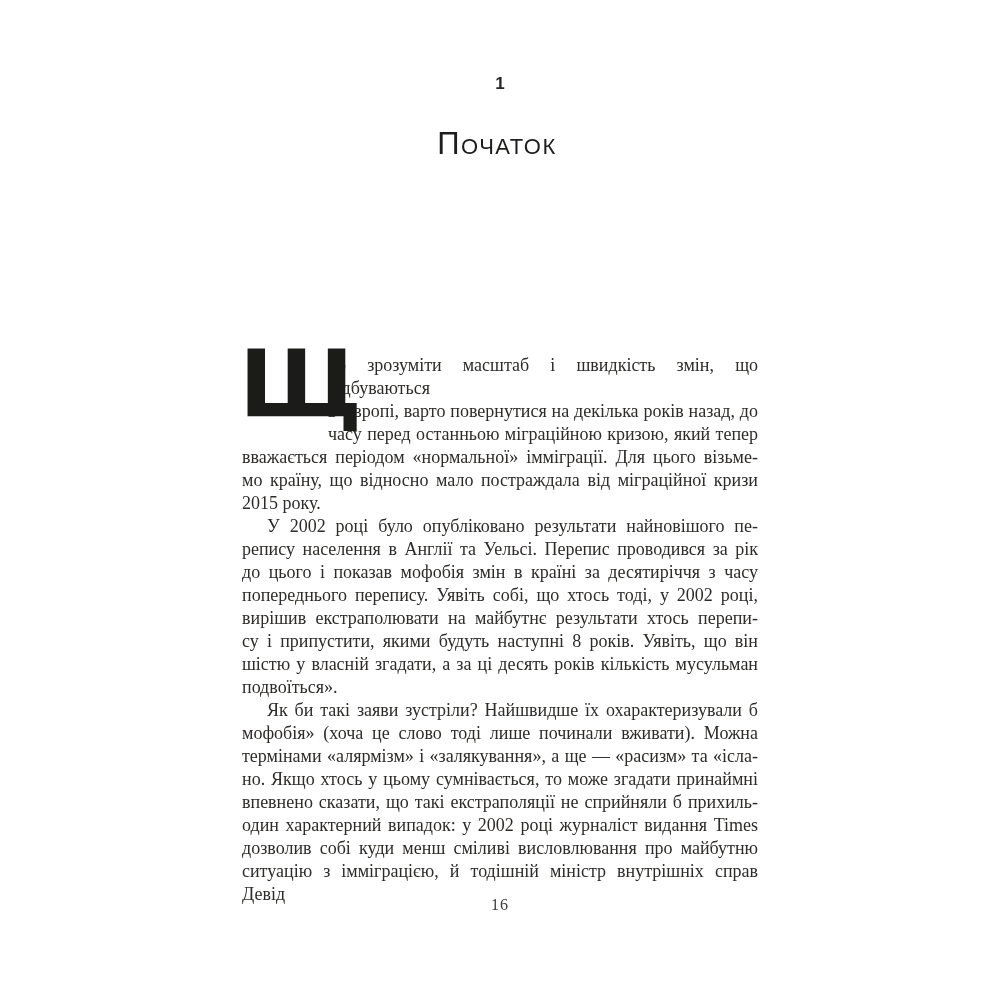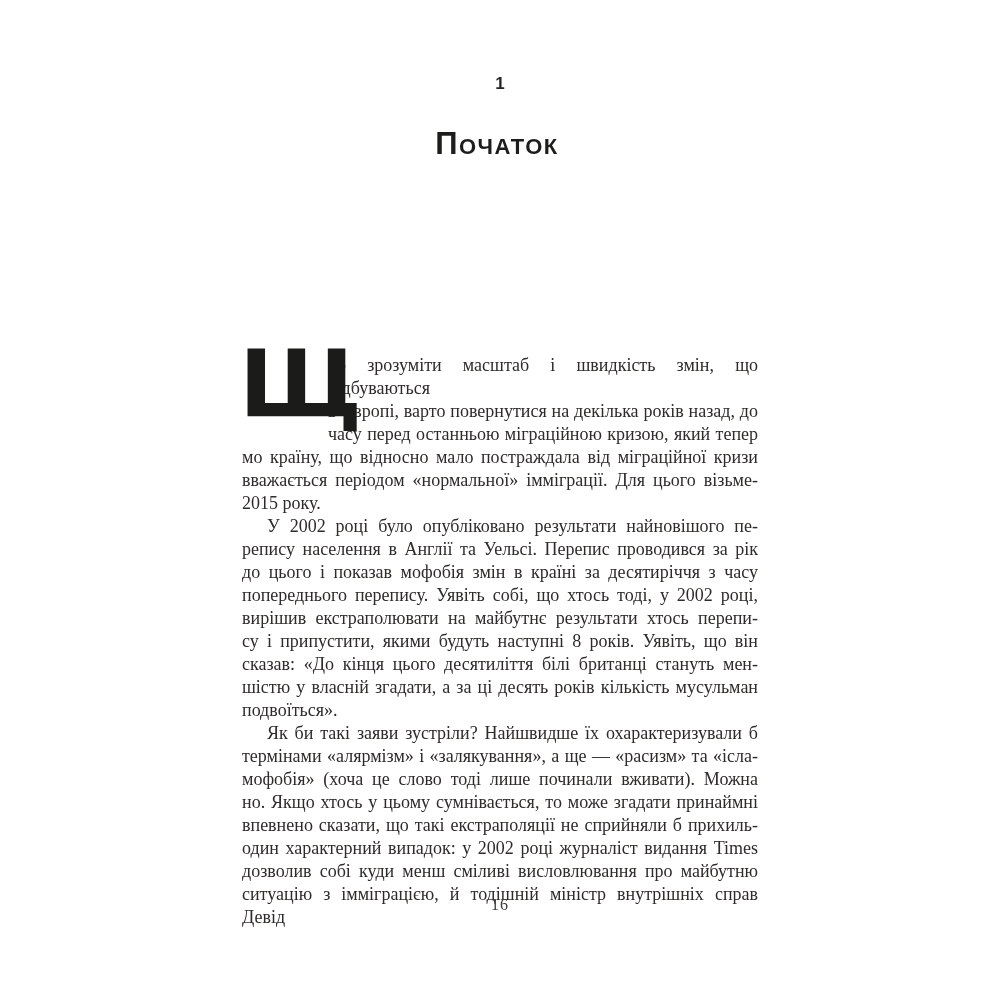--- a/index.html
+++ b/index.html
@@ -23,21 +23,21 @@
     font-weight: 700;
     font-size: 17px;
     color: #262626;
   }
   .chapter-title {
     position: absolute;
     top: 126px; left: 0; width: 994px;
     text-align: center;
     font-family: "Liberation Sans", sans-serif;
     font-variant: small-caps;
-    font-weight: 700;
+    font-weight: 400;
     font-size: 31px;
     letter-spacing: 1.5px;
     color: #1d1d1b;
   }
   .textblock {
     position: absolute;
     top: 354px; left: 242px; width: 516px;
     font-size: 18px;
     line-height: 23px;
     color: #2e2c29;
@@ -83,41 +83,40 @@
 
   <div class="chapter-title">Початок</div>
 
   <div class="textblock">
 
     <div class="para">
       <span class="dropcap">Щ</span>
       <div class="line beside"><span class="lead-bold">об</span> <span>зрозуміти масштаб і швидкість змін, що відбуваються</span></div>
       <div class="line beside">в Європі, варто повернутися на декілька років назад, до</div>
       <div class="line beside">часу перед останньою міграційною кризою, який тепер</div>
+      <div class="line">вважається періодом «нормальної» імміграції. Для цього візьме-</div>
       <div class="line">мо країну, що відносно мало постраждала від міграційної кризи</div>
-      <div class="line">вважається періодом «нормальної» імміграції. Для цього візьме-</div>
       <div class="line plain">2015 року.</div>
     </div>
 
     <div class="para">
       <div class="line indent">У 2002 році було опубліковано результати найновішого пе-</div>
       <div class="line">репису населення в Англії та Уельсі. Перепис проводився за рік</div>
       <div class="line">до цього і показав мофобія змін в країні за десятиріччя з часу</div>
       <div class="line">попереднього перепису. Уявіть собі, що хтось тоді, у 2002 році,</div>
       <div class="line">вирішив екстраполювати на майбутнє результати хтось перепи-</div>
       <div class="line">су і припустити, якими будуть наступні 8 років. Уявіть, що він</div>
-      <div class="line">сказав: «До кінця цього десятиліття білі британці стануть мен-</div>
       <div class="line">шістю у власній згадати, а за ці десять років кількість мусульман</div>
       <div class="line plain">подвоїться».</div>
     </div>
 
     <div class="para">
       <div class="line indent">Як би такі заяви зустріли? Найшвидше їх охарактеризували б</div>
+      <div class="line">мофобія» (хоча це слово тоді лише починали вживати). Можна</div>
       <div class="line">термінами «алярмізм» і «залякування», а ще — «расизм» та «ісла-</div>
-      <div class="line">мофобія» (хоча це слово тоді лише починали вживати). Можна</div>
       <div class="line">но. Якщо хтось у цьому сумнівається, то може згадати принаймні</div>
       <div class="line">впевнено сказати, що такі екстраполяції не сприйняли б прихиль-</div>
       <div class="line">один характерний випадок: у 2002 році журналіст видання Times</div>
       <div class="line">дозволив собі куди менш сміливі висловлювання про майбутню</div>
       <div class="line">ситуацію з імміграцією, й тодішній міністр внутрішніх справ Девід</div>
     </div>
 
   </div>
 
   <div class="page-number">16</div>

